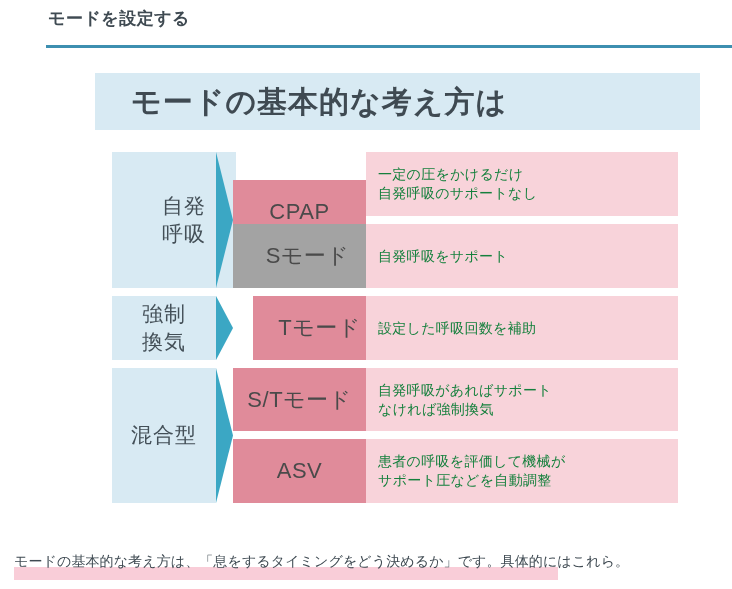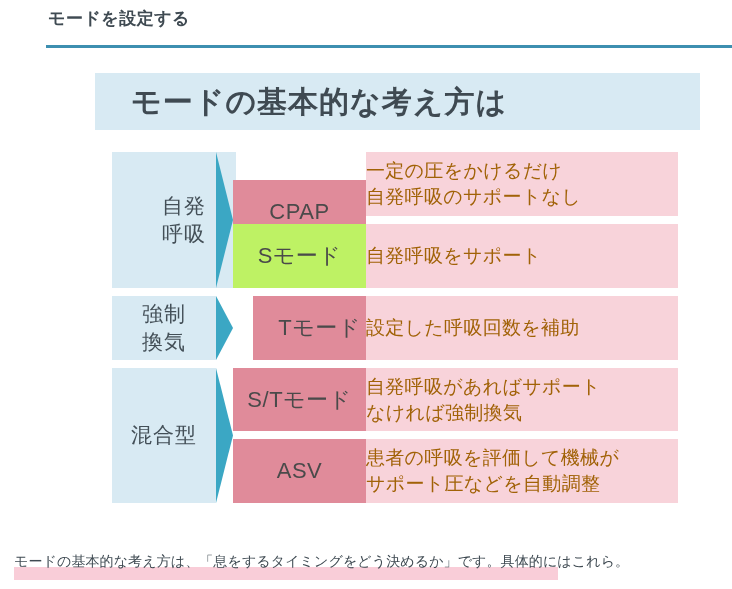--- a/index.html
+++ b/index.html
@@ -119,22 +119,23 @@
 
   .mode-desc {
     position: absolute;
     left: 366px;
     width: 312px;
     background: #f8d3da;
     display: flex;
     align-items: center;
   }
   .mode-desc-text {
-    font-size: 19px;
-    color: #a16207;
+    padding-left: 12px;
+    font-size: 14px;
+    color: #15803d;
     line-height: 1.35;
     white-space: pre-line;
     letter-spacing: 0.3px;
   }
 
   
   .caption-zone {
     position: absolute;
     left: 0;
     top: 540px;
@@ -198,21 +199,21 @@
         <polygon points="0,0 17,50 0,100" fill="#3ba7c4"></polygon>
       </svg>
     </div>
     <div class="mode-chip" style="top: 152px; height: 64px; background: rgb(224, 139, 154); margin-top: 28px;">
       <div class="mode-chip-label">CPAP</div>
     </div>
     <div class="mode-desc" style="top: 152px; height: 64px; background: rgb(248, 211, 218);">
       <div class="mode-desc-text">一定の圧をかけるだけ
 自発呼吸のサポートなし</div>
     </div>
-    <div class="mode-chip" style="top: 224px; height: 64px; background: #bef264;">
+    <div class="mode-chip" style="top: 224px; height: 64px; background: #a3a3a3; padding-left: 8px;">
       <div class="mode-chip-label">Sモード</div>
     </div>
     <div class="mode-desc" style="top: 224px; height: 64px; background: rgb(248, 211, 218);">
       <div class="mode-desc-text">自発呼吸をサポート</div>
     </div>
     <div class="mode-chip" style="top: 296px; height: 64px; background: rgb(224, 139, 154); margin-left: 20px;">
       <div class="mode-chip-label">Tモード</div>
     </div>
     <div class="mode-desc" style="top: 296px; height: 64px; background: rgb(248, 211, 218);">
       <div class="mode-desc-text">設定した呼吸回数を補助</div>

